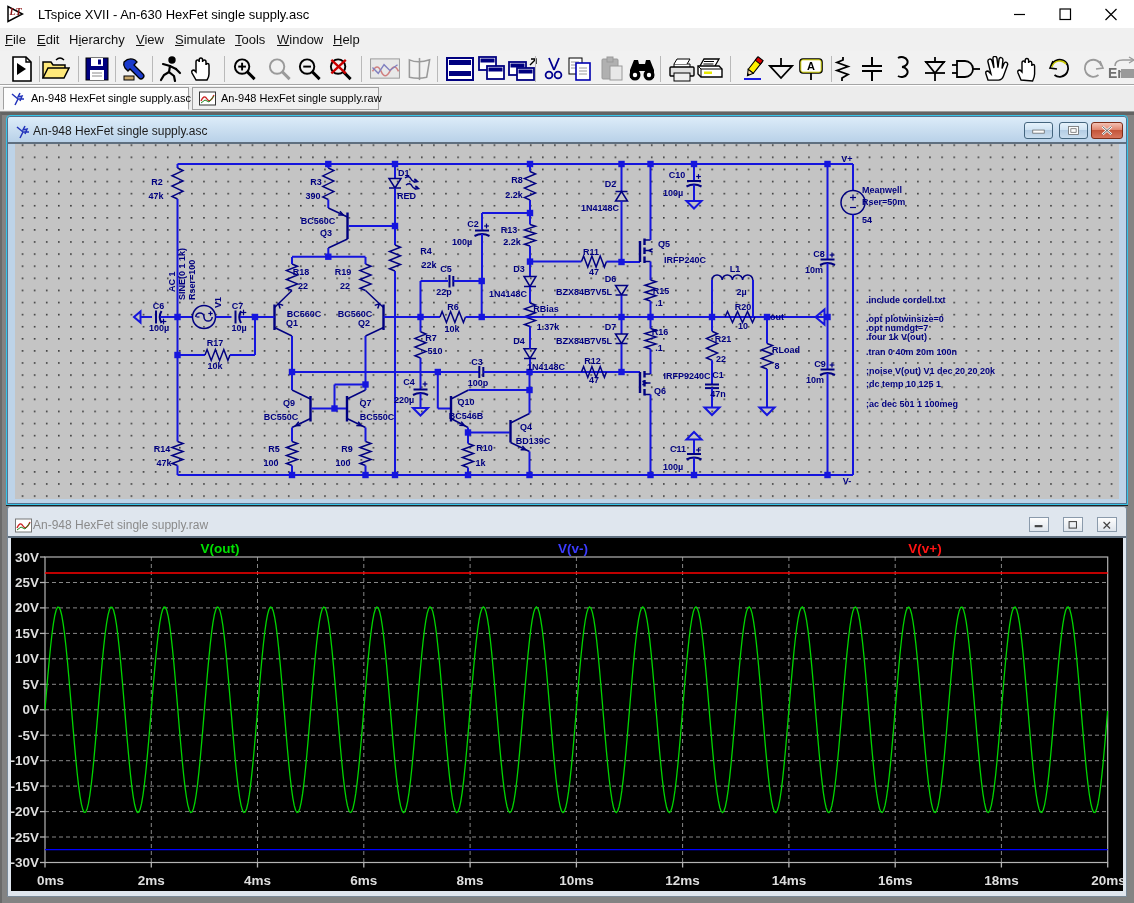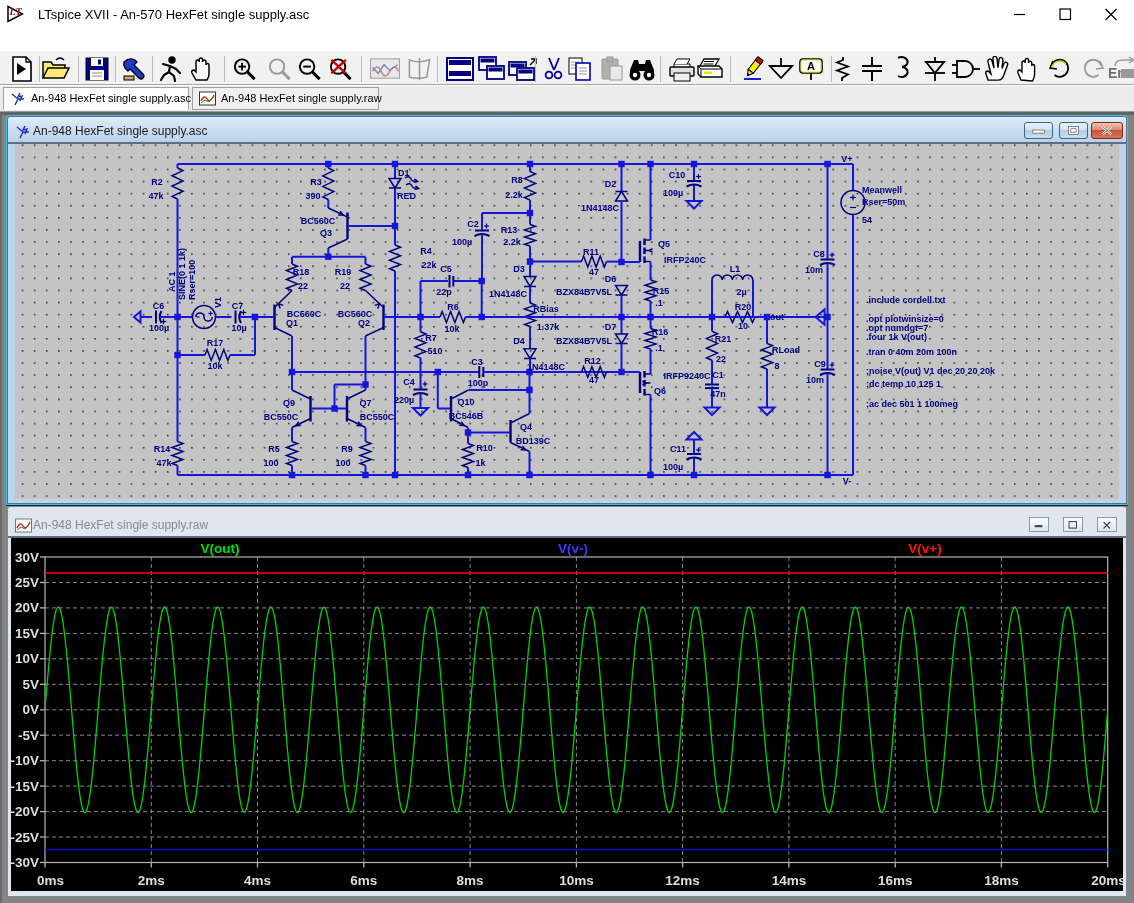--- a/index.html
+++ b/index.html
@@ -41,30 +41,40 @@
 .ibtn { position:absolute; top:10px; height:15px; width:20px; border:1px solid #8a9aab;
    background:linear-gradient(#fdfdfd,#dfe5ec); }
 </style></head>
 <body>
 <div id="page">
 <div id="titlebar">
   <svg style="position:absolute;left:7px;top:5px" width="17" height="18" viewBox="0 0 17 18">
     <path d="M1,1.5 L1,16.5 L15.5,9 Z" fill="#fff" stroke="#000" stroke-width="1.5"></path>
     <text x="2.5" y="9.5" font-family="Liberation Serif" font-style="italic" font-weight="bold" font-size="10" fill="#8c1616">LT</text>
   </svg>
-  <div class="txt">LTspice XVII - An-570 HexFet single supply.asc</div>
+  <div class="txt">LTspice XVII - An-630 HexFet single supply.asc</div>
   <svg class="wbtn" style="left:996px" viewBox="0 0 46 28">
         <line x1="18" y1="14.5" x2="29" y2="14.5" stroke="#000" stroke-width="1.2"></line>
       </svg>
   <svg class="wbtn" style="left:1042px" viewBox="0 0 46 28">
         <rect x="18" y="9" width="10.5" height="10.5" fill="none" stroke="#000" stroke-width="1.2"></rect>
       </svg>
   <svg class="wbtn" style="left:1088px" viewBox="0 0 46 28">
         <path d="M17.5,9 L28.5,20 M28.5,9 L17.5,20" stroke="#000" stroke-width="1.2"></path>
       </svg>
+</div>
+<div id="menubar">
+  <span style="left:5px"><u>F</u>ile</span>
+  <span style="left:37px"><u>E</u>dit</span>
+  <span style="left:69px">H<u>i</u>erarchy</span>
+  <span style="left:136px"><u>V</u>iew</span>
+  <span style="left:175px"><u>S</u>imulate</span>
+  <span style="left:235px"><u>T</u>ools</span>
+  <span style="left:277px"><u>W</u>indow</span>
+  <span style="left:333px"><u>H</u>elp</span>
 </div>
 <div id="toolbar">
 <div class="ticon" style="left:9px;top:5px;width:26px;height:26px"><svg viewBox="0 0 26 26">
           <path d="M4,1 h13 l5,5 v19 h-18 z" fill="#fff" stroke="#000" stroke-width="1.6"></path>
           <path d="M17,1 v5 h5" fill="none" stroke="#000" stroke-width="1.4"></path>
           <path d="M8,7 v12 l9,-6 z" fill="#000"></path>
         </svg></div>
 <div class="ticon" style="left:42px;top:5px;width:28px;height:26px"><svg viewBox="0 0 28 26">
           <path d="M1,22 v-16 h8 l2,3 h12 v3" fill="#ffe97a" stroke="#000" stroke-width="1.5"></path>
           <path d="M1,22 l5,-10 h21 l-5,10 z" fill="#ffe97a" stroke="#000" stroke-width="1.5"></path>

